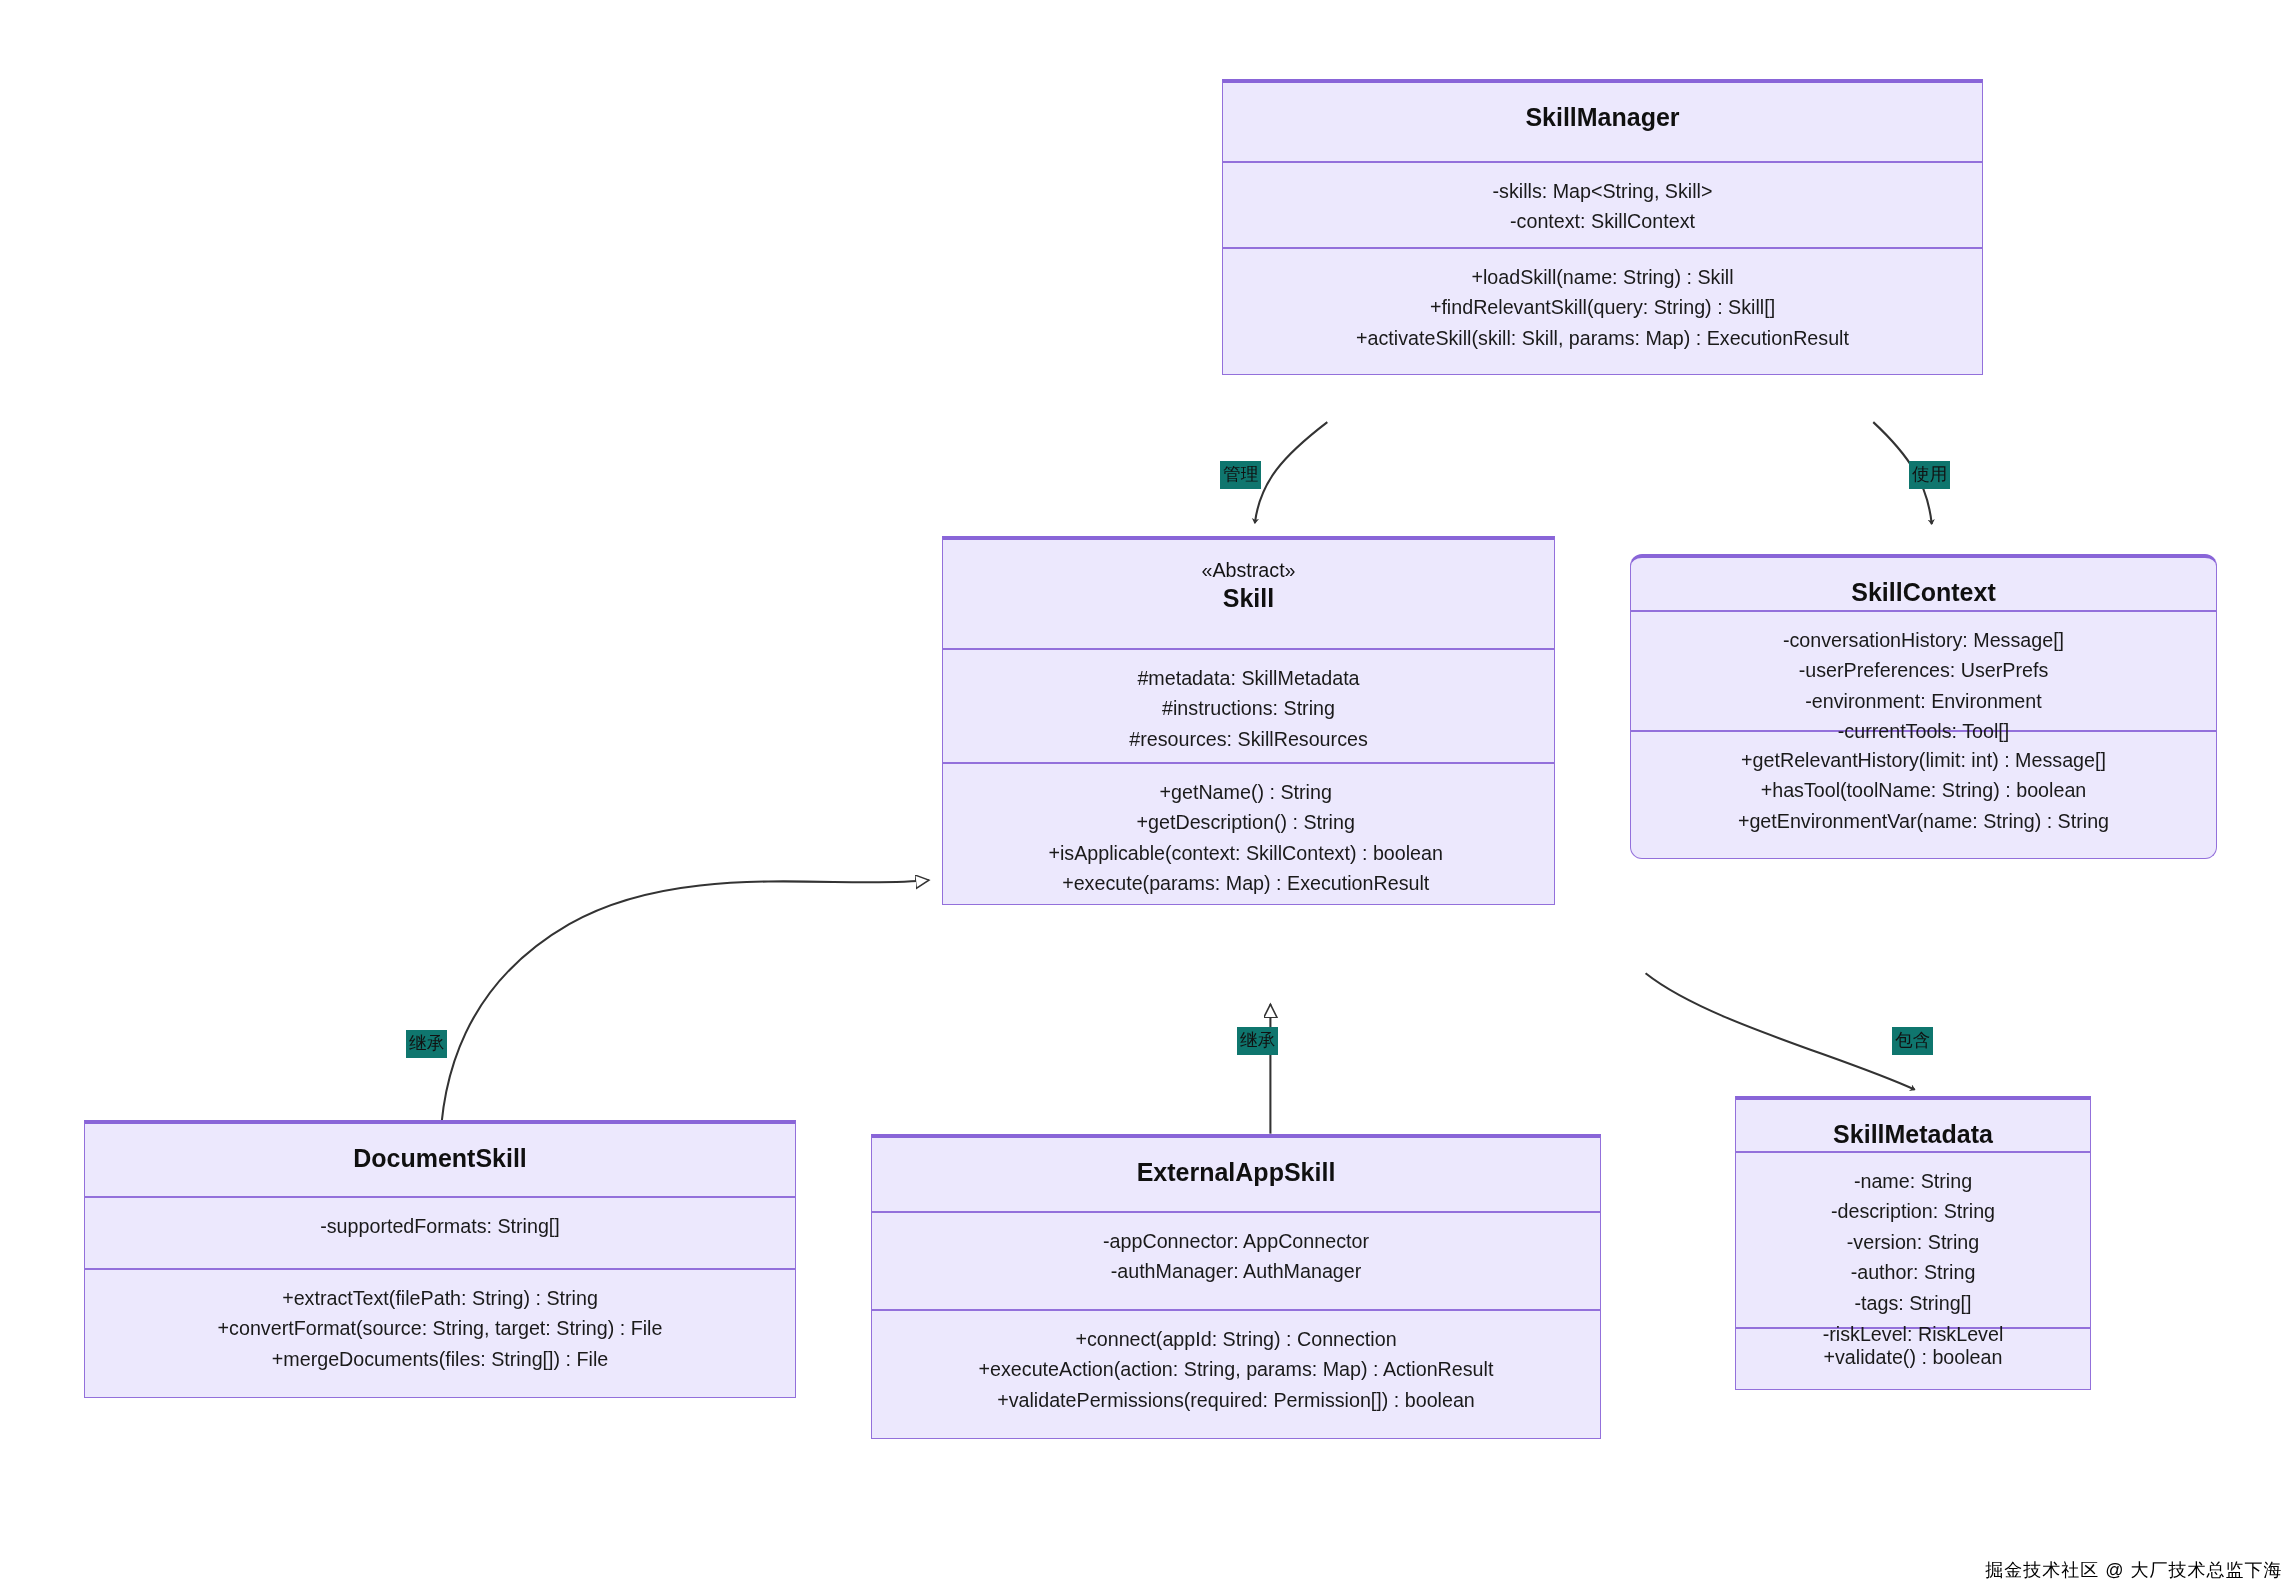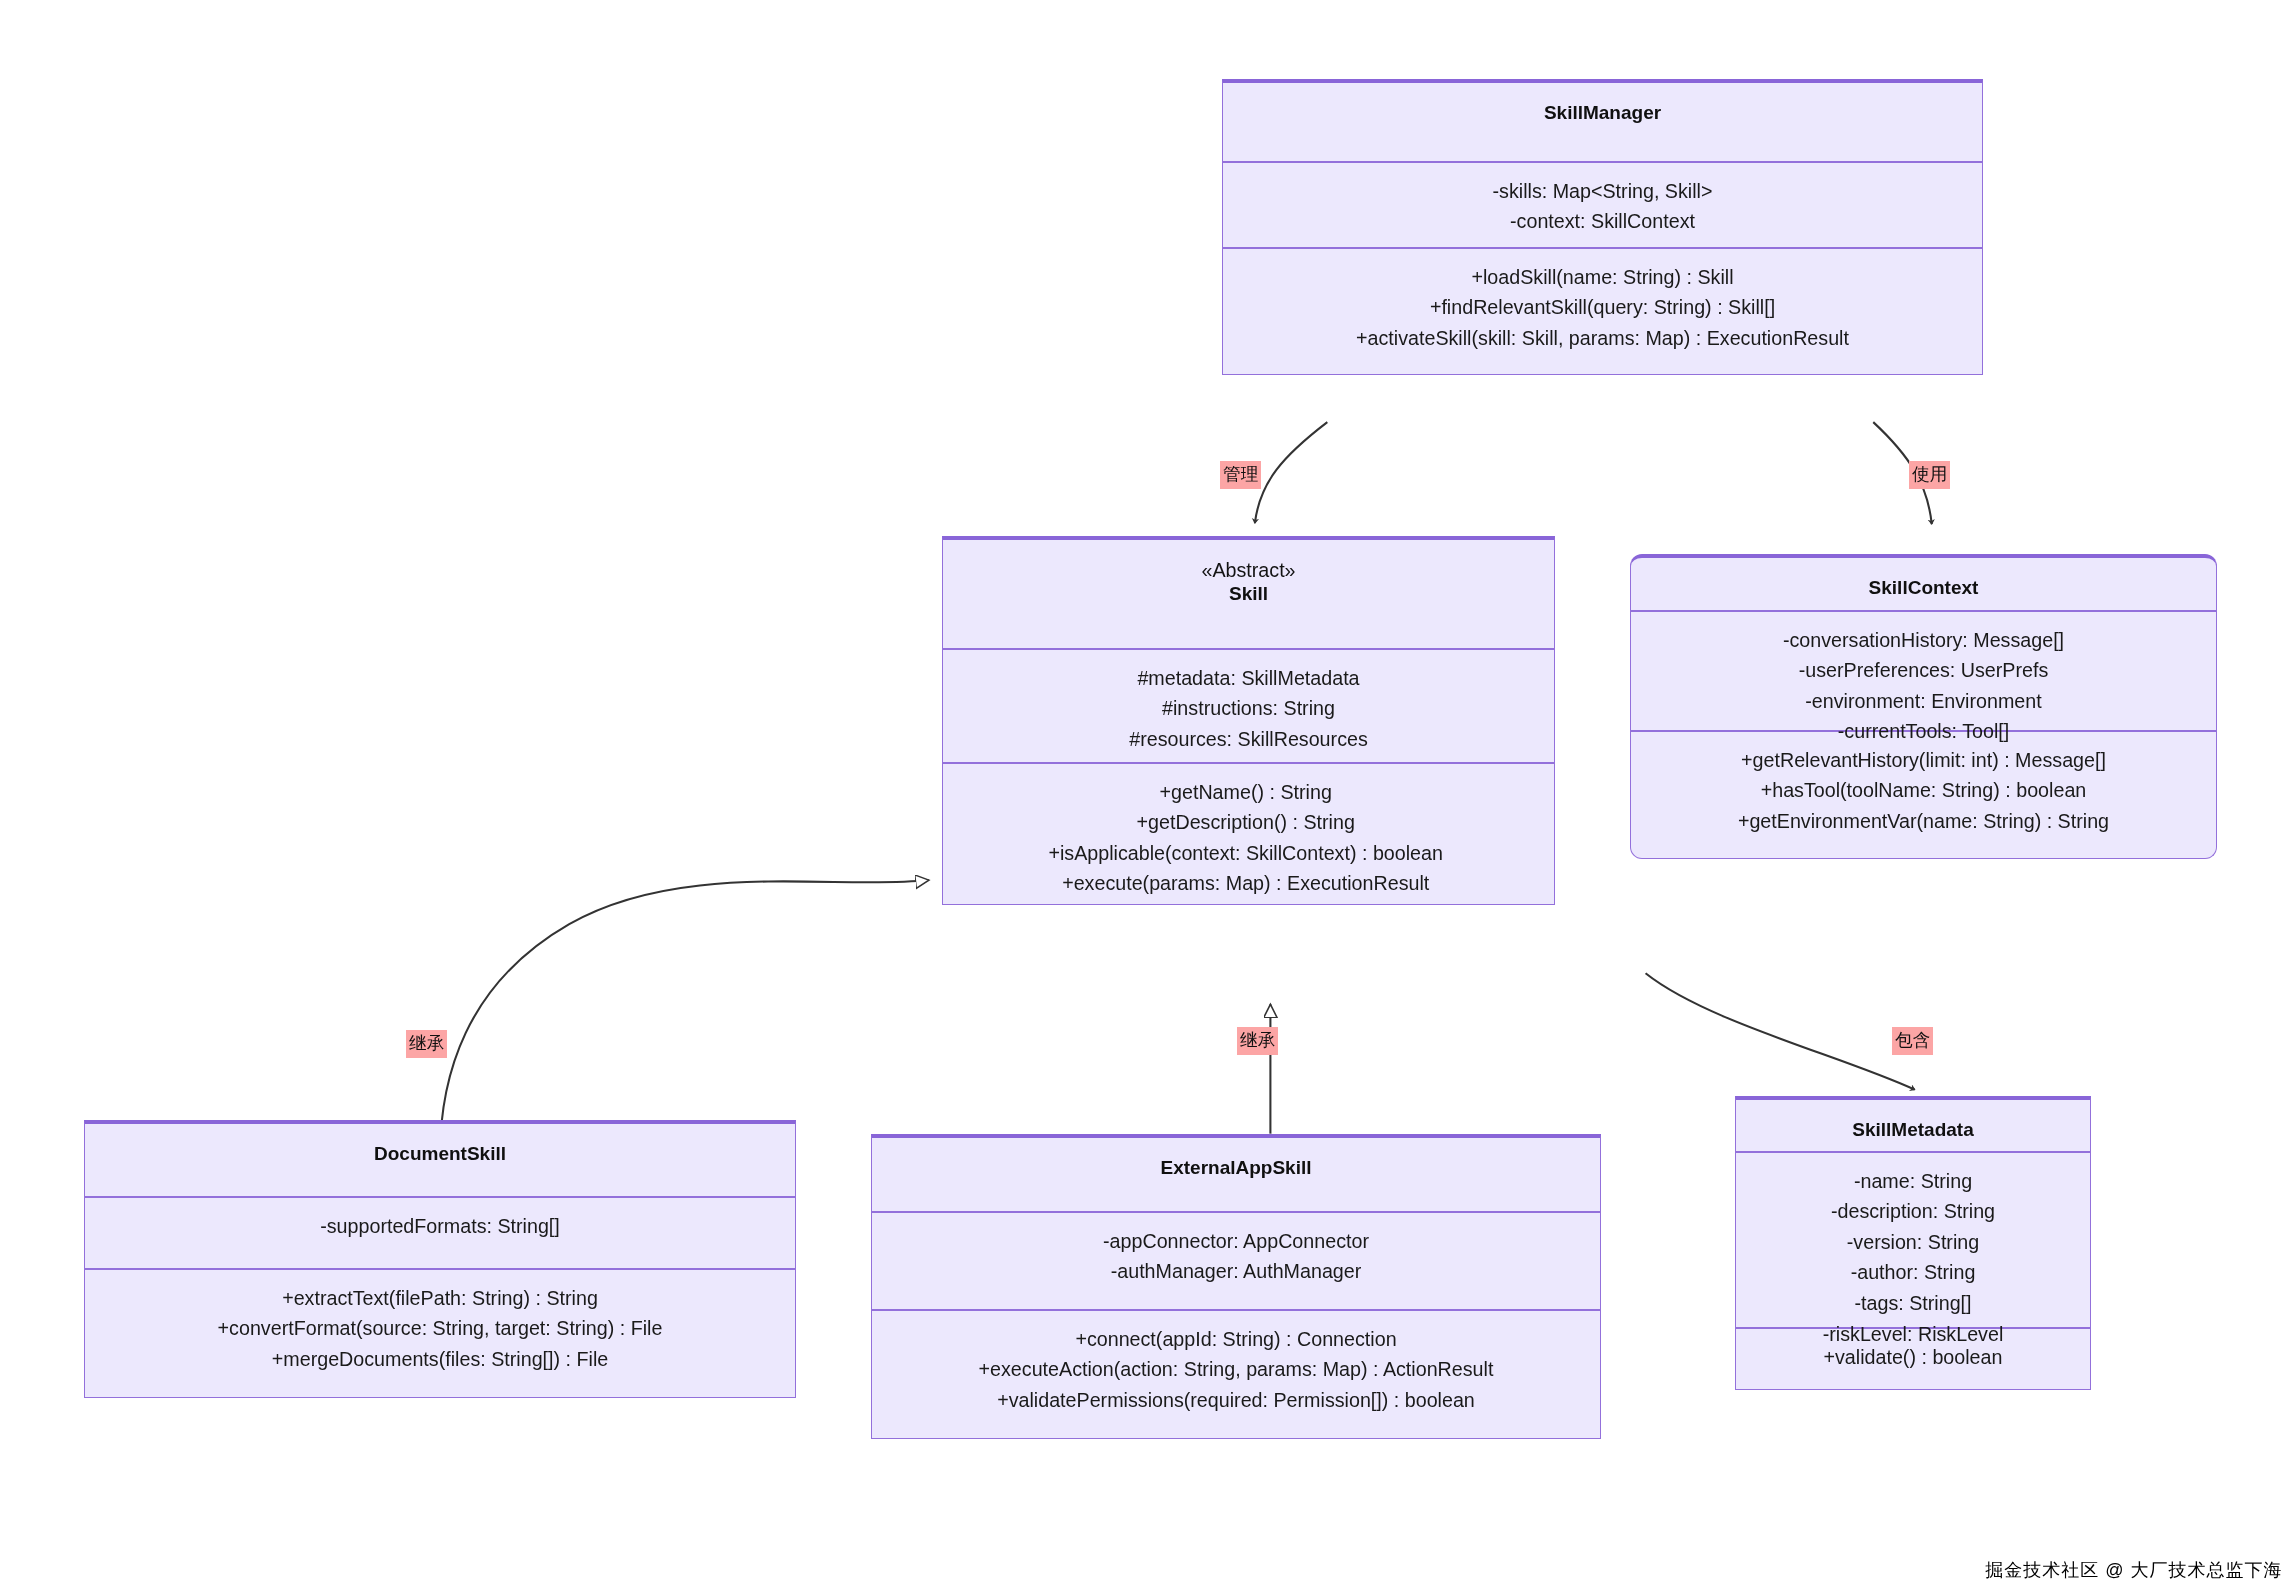--- a/index.html
+++ b/index.html
@@ -47,37 +47,37 @@
   .uml-section + .uml-section {
     border-top: 2.1px solid #9370DB;
   }
   .stereotype {
     font-size: 19.7px;
     color: #131313;
     line-height: 1.22;
     font-weight: 400;
   }
   .class-name {
-    font-size: 19px;
+    font-size: 25px;
     font-weight: bold;
     color: #101010;
     line-height: 1.3;
   }
   .member {
     font-size: 19.7px;
     color: #1a1a1a;
     line-height: 1.0;
     padding: 5.2px 0 5.7px 0;
     white-space: nowrap;
   }
 
   
   .edge-label {
     position: absolute;
-    background: #fca5a5;
+    background: #0f766e;
     color: #111111;
     font-size: 17.6px;
     line-height: 1.18;
     padding: 3.1px 3.1px 4.1px 3.1px;
     white-space: nowrap;
   }
 
   
   .watermark {
     position: absolute;

